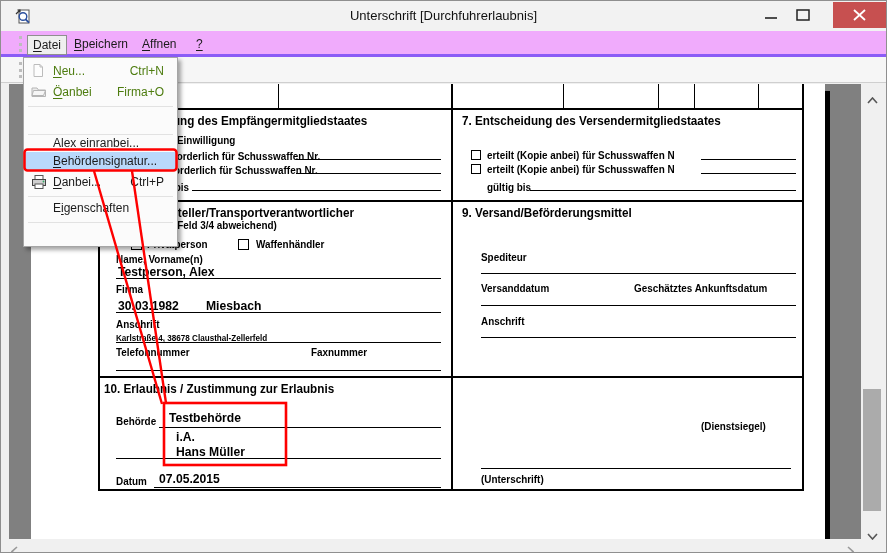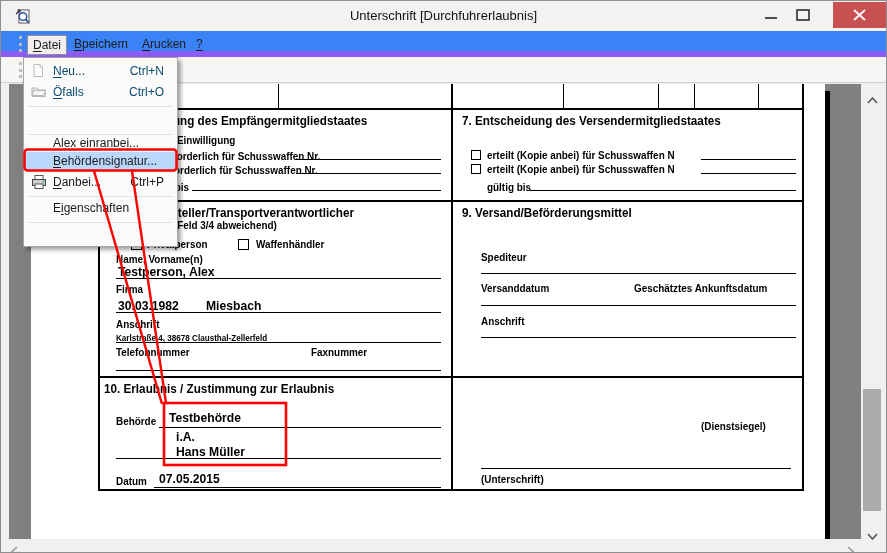--- a/index.html
+++ b/index.html
@@ -3,37 +3,37 @@
 <meta charset="utf-8">
 <style>
   html,body{margin:0;padding:0;background:#d8d8d8;font-family:"Liberation Sans",sans-serif;}
   .window{position:relative;width:887px;height:553px;background:#f0f0f0;border:1px solid #8f8f8f;box-sizing:border-box;overflow:hidden;}
   .abs{position:absolute;}
   
   .titlebar{position:absolute;left:0;top:0;width:100%;height:30px;background:#f2f2f2;}
   .title{position:absolute;left:0;right:0;top:7px;text-align:center;font-size:13px;color:#111;}
   .closebtn{position:absolute;left:832px;top:1px;width:53px;height:26px;background:#c75050;}
   
-  .menubar{position:absolute;left:0;top:30px;width:100%;height:26px;background:#3b82f6;border-bottom:6px solid #8b5cf6;box-sizing:border-box;}
+  .menubar{position:absolute;left:0;top:30px;width:100%;height:26px;background:#f0abfc;border-bottom:3px solid #8b5cf6;box-sizing:border-box;}
   .toolbar{position:absolute;left:0;top:56px;width:100%;height:26px;background:#f6f6f6;border-bottom:1px solid #cfcfcf;box-sizing:border-box;}
   .mbitem{position:absolute;top:4px;height:18px;line-height:18px;font-size:12px;color:#1b1b1b;padding:0 5px;}
   .mbitem.pressed{border:1px solid #8f8f8f;background:#efefef;}
   .u{text-decoration:underline;text-underline-offset:2px;}
   .grip{position:absolute;width:0;height:16px;border-left:3px dotted #bdbdbd;}
   .combo{position:absolute;height:20px;background:#fff;border:1px solid #a6a6a6;box-sizing:border-box;font-size:11.5px;line-height:18px;color:#222;}
   .comboarrow{position:absolute;right:4px;top:8px;width:0;height:0;border-left:3.5px solid transparent;border-right:3.5px solid transparent;border-top:4px solid #555;}
   .tbtn{position:absolute;top:62px;height:16px;line-height:16px;font-size:11.5px;color:#222;}
   .tsep{position:absolute;top:59px;width:1px;height:20px;background:#d4d4d4;}
   .caret{position:absolute;width:0;height:0;border-left:3.5px solid transparent;border-right:3.5px solid transparent;border-top:4px solid #222;}
   
   .menupanel{position:absolute;left:22px;top:56px;width:155px;height:190px;background:#fbfbfb;border:1px solid #a5a5a5;box-sizing:border-box;box-shadow:3px 3px 4px rgba(0,0,0,0.35);z-index:10;}
   .mi{position:absolute;left:1px;width:151px;height:21px;font-size:12px;color:#1b1b1b;}
   .mi .mlabel{position:absolute;left:28px;top:3px;}
   .mi .msc{position:absolute;right:12px;top:3px;text-align:right;}
-  .mi.disabled{color:#0c4a6e;}
+  .mi.disabled{color:#4d7c0f;}
   .mi.hl{background:#b9d8fb;}
   .mico{position:absolute;left:6px;top:2px;}
   .msep{position:absolute;left:4px;width:145px;height:1px;background:#e2e2e2;}
   
   .gray{position:absolute;background:#808080;}
   .page{position:absolute;left:30px;top:83px;width:794px;height:455px;background:#fff;}
   .bline{position:absolute;background:#000;}
   .fill{position:absolute;background:#000;height:1px;}
   .c{display:inline-block;transform:scaleX(.9);transform-origin:0 0;white-space:pre;font-weight:bold;color:#000;}
   .t1{font-size:13px;}
@@ -76,21 +76,21 @@
           <line x1="21" y1="8" x2="32" y2="18" stroke="#fff" stroke-width="1.8"></line>
           <line x1="32" y1="8" x2="21" y2="18" stroke="#fff" stroke-width="1.8"></line>
         </svg>
     </div>
   </div>
 
   <div class="menubar">
     <span class="grip" style="left:18px;top:5px;"></span>
     <span class="mbitem pressed" style="left:26px;"><span class="u">D</span><span>atei</span></span>
     <span class="mbitem" style="left:68px;"><span class="u">B</span><span>peichern</span></span>
-    <span class="mbitem" style="left:136px;"><span class="u">A</span><span>rucken</span></span>
+    <span class="mbitem" style="left:136px;"><span class="u">A</span><span>ffnen</span></span>
     <span class="mbitem" style="left:190px;"><span class="u">?</span></span>
   </div>
 
   <div class="toolbar">
     <span class="grip" style="left:18px;top:5px;"></span>
     <span class="combo" style="left:28px;top:59px;width:200px;">
       <span style="padding-left:5px;"></span>
       <span class="comboarrow"></span>
     </span>
     <span class="tsep" style="left:234px;"></span>
@@ -247,22 +247,22 @@
             <path d="M9 1.5 v2.5 h2.5" fill="none" stroke="#bcbcbc"></path>
           </svg></span>
       <span class="mlabel"><span class="u">N</span><span>eu...</span></span>
       <span class="msc">Ctrl+N</span>
     </div>
     <div class="mi disabled" style="top:24px;">
       <span class="mico"><svg width="16" height="14">
             <path d="M1 4 h5 l1.5 2 h7 v6.5 h-13.5 z" fill="#ececec" stroke="#b5b5b5"></path>
             <path d="M2.5 6.5 h12 l-2 5 h-11.5 z" fill="#f6f6f6" stroke="#b5b5b5"></path>
           </svg></span>
-      <span class="mlabel"><span class="u">Ö</span><span>falls</span></span>
-      <span class="msc">Ctrl+O</span>
+      <span class="mlabel"><span class="u">Ö</span><span>anbei</span></span>
+      <span class="msc">Firma+O</span>
     </div>
     <div class="msep" style="top:48px;"></div>
     <div class="msep" style="top:76px;"></div>
     <div class="mi" style="top:76px;height:18px;">
       <span class="mlabel" style="top:2px;"><span>Alex ein</span><span class="u">r</span><span>anbei...</span></span>
     </div>
     <div class="mi hl" style="top:94px;height:19px;">
       <span class="mlabel" style="top:2px;"><span class="u">B</span><span>ehördensignatur...</span></span>
     </div>
     <div class="mi" style="top:113px;height:22px;">

